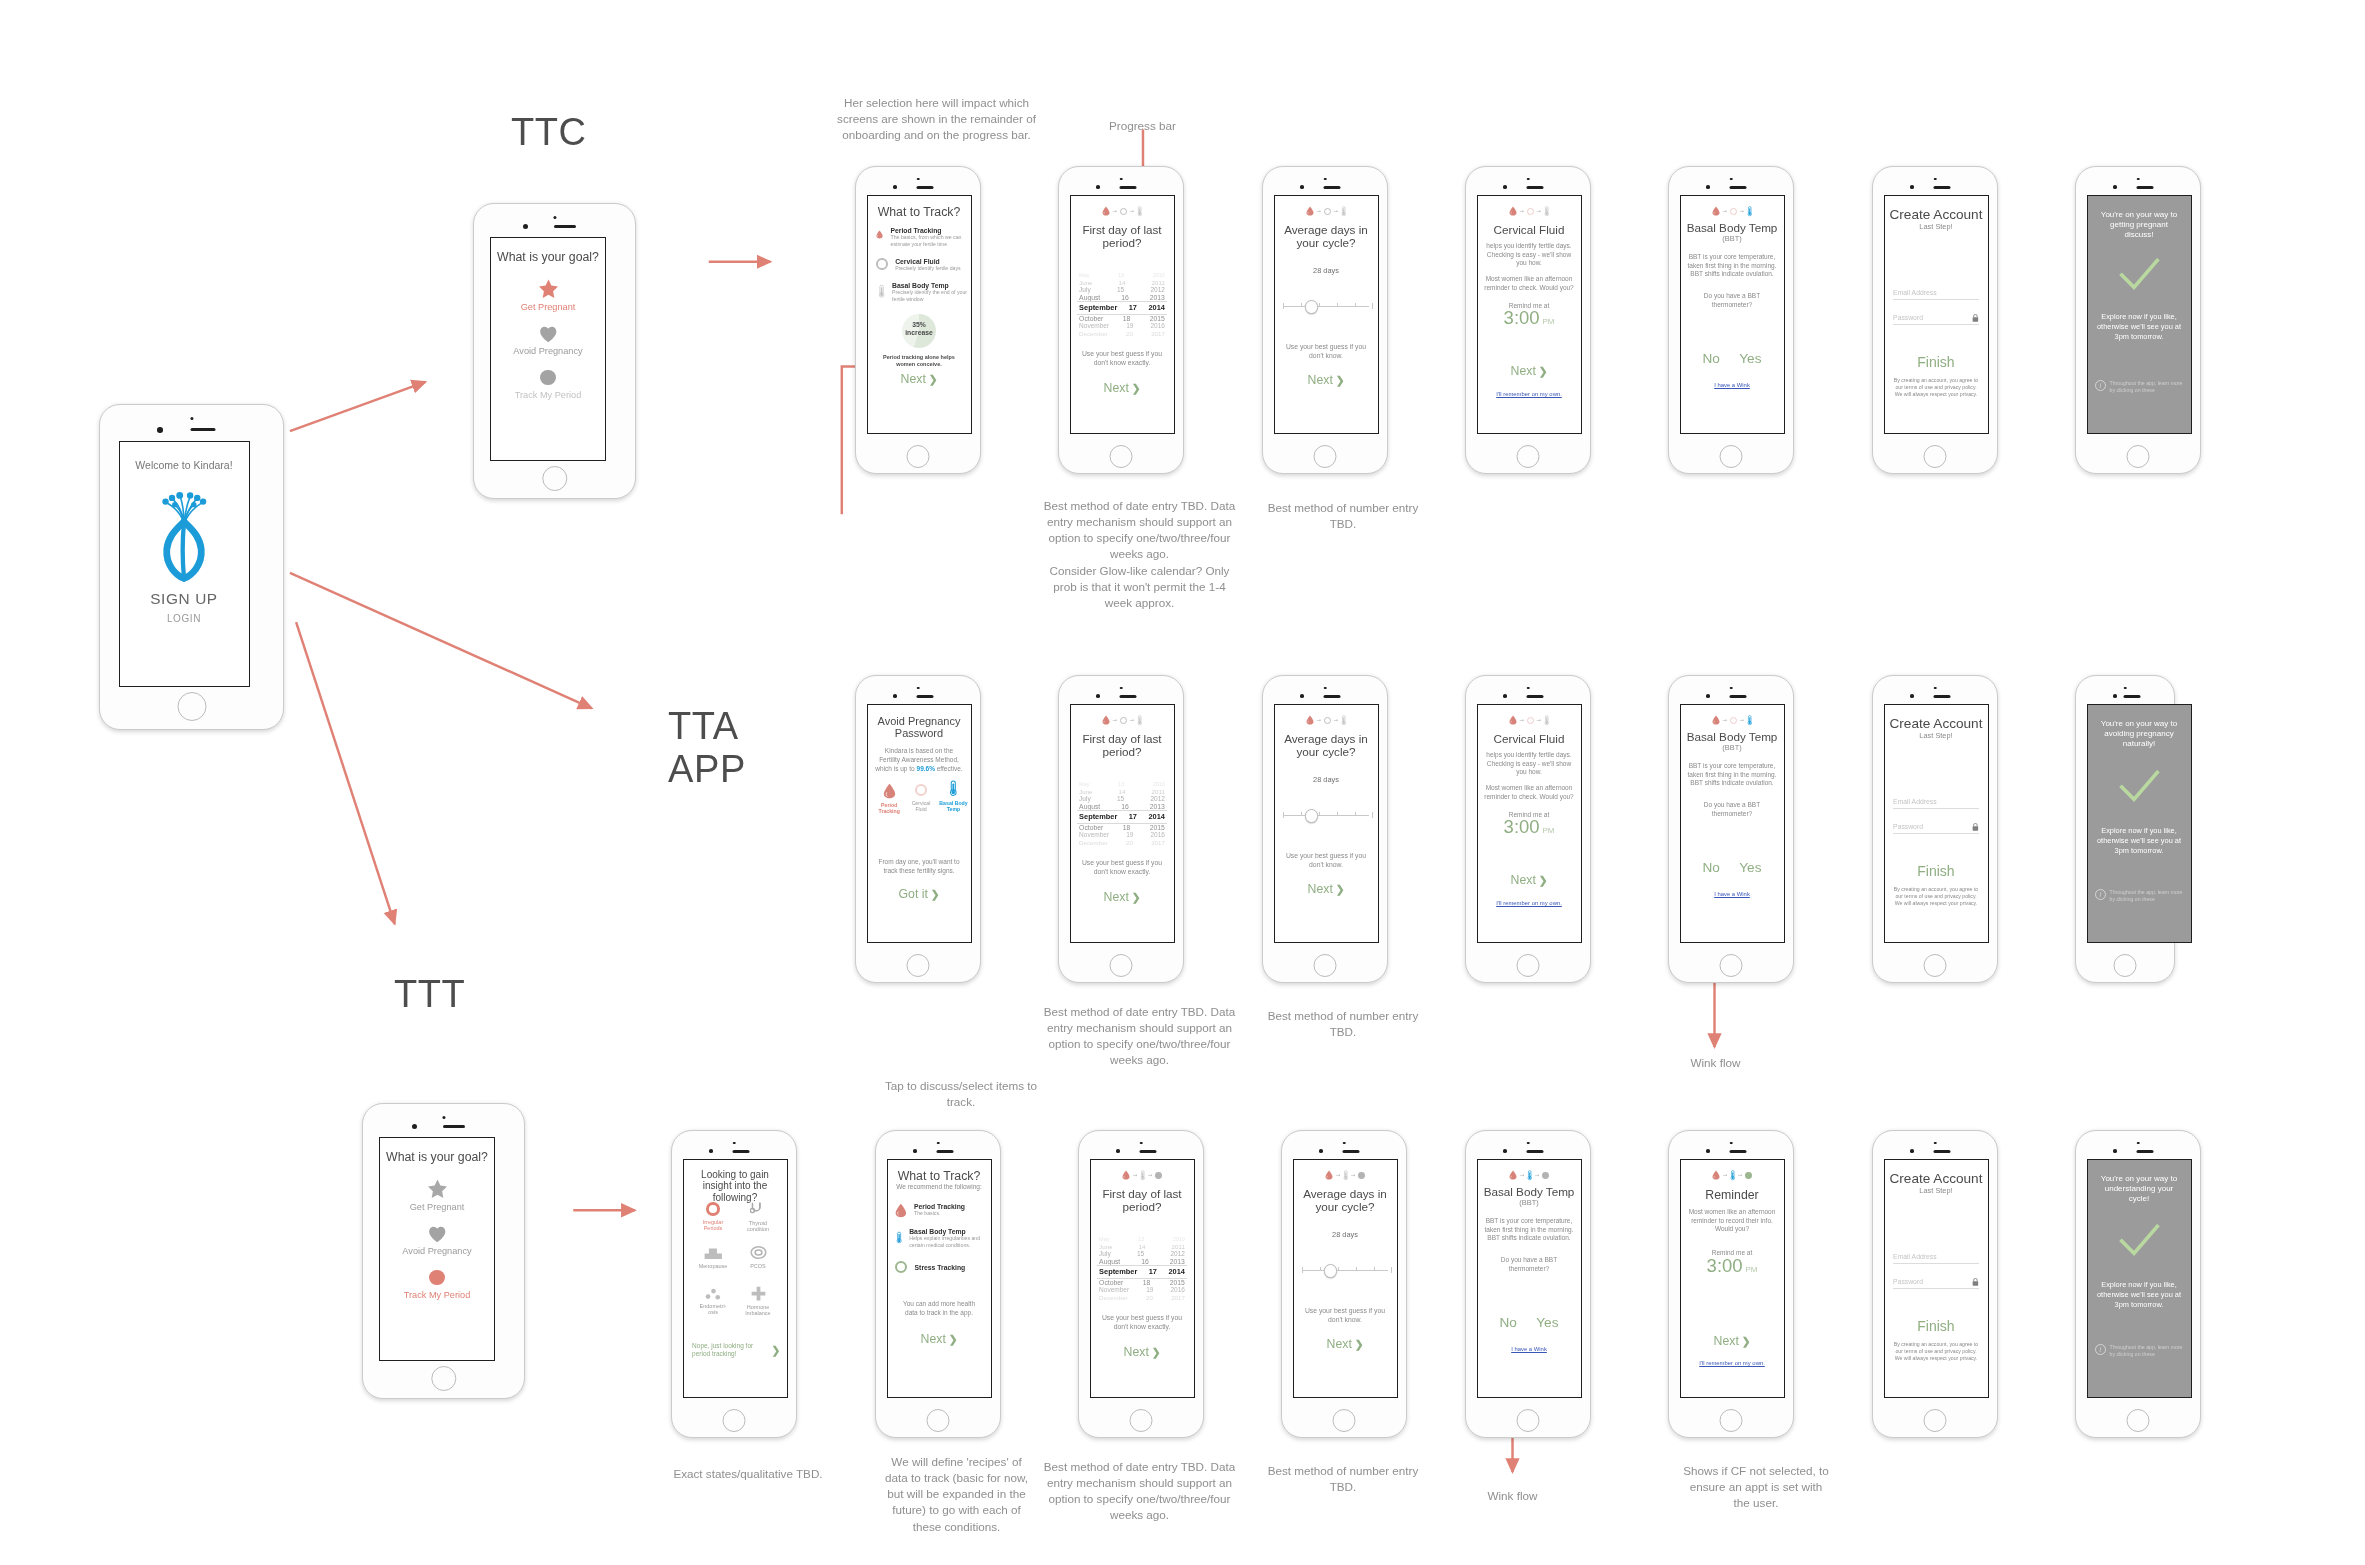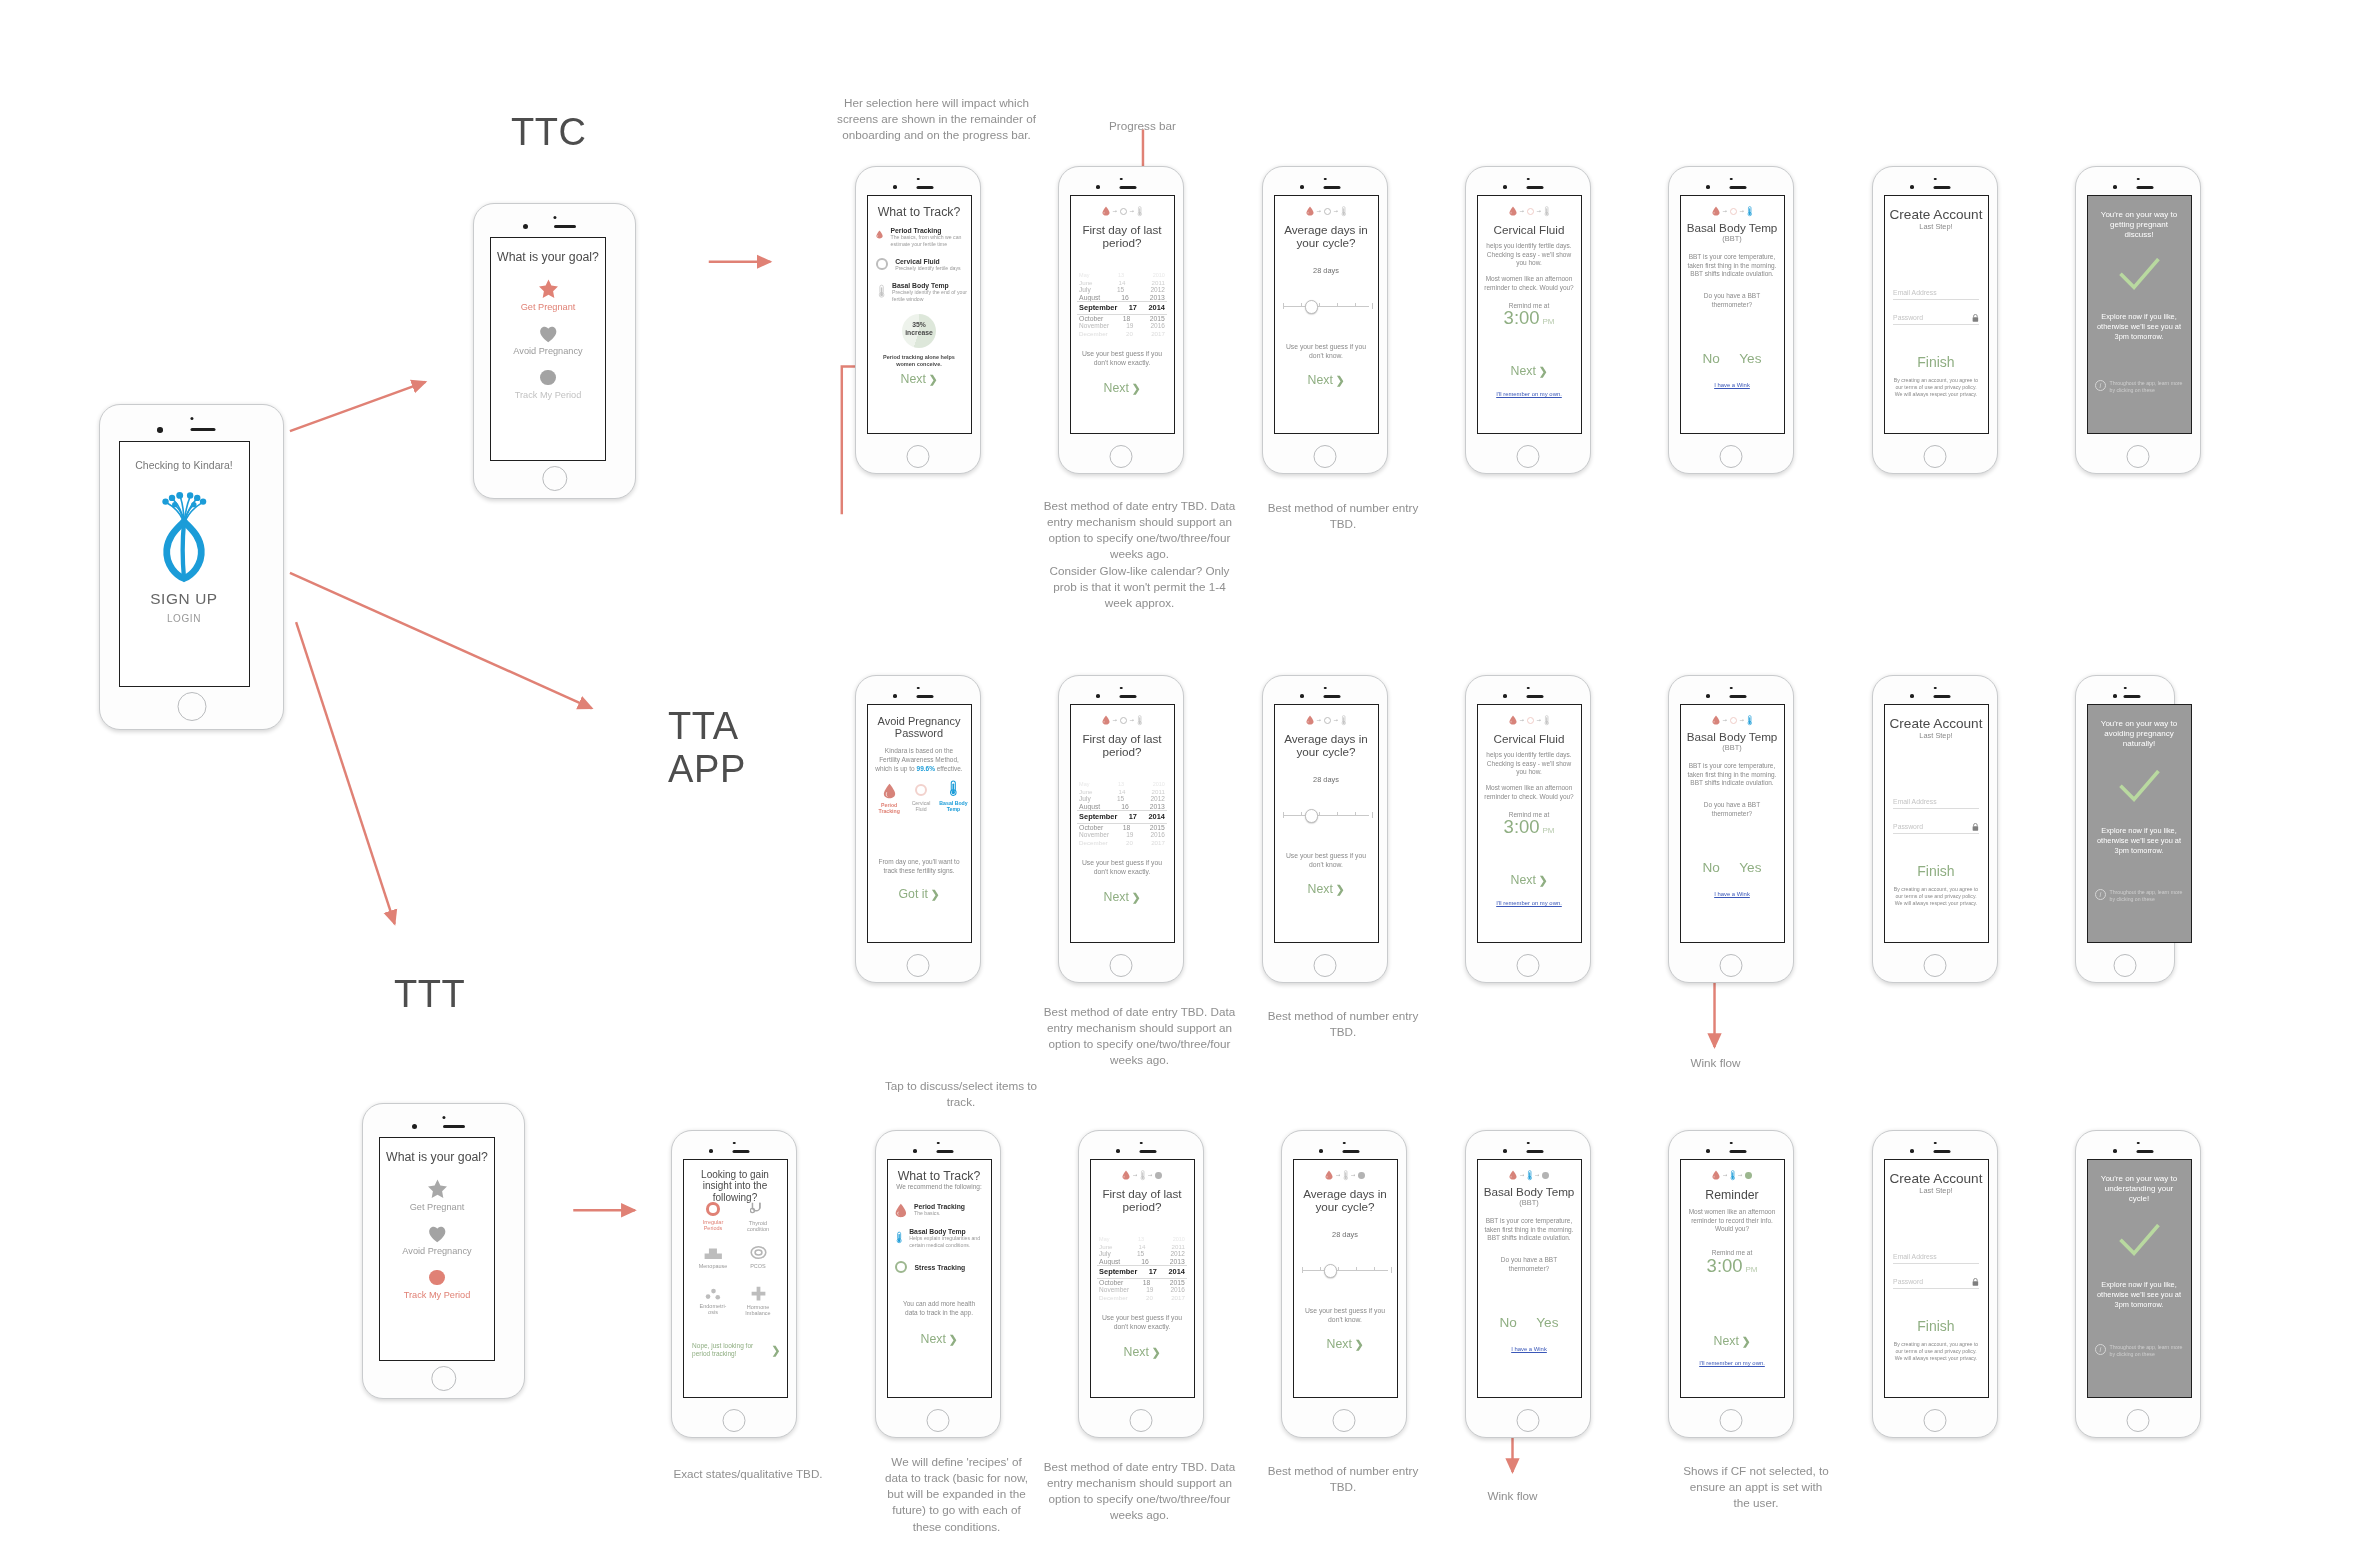--- a/index.html
+++ b/index.html
@@ -129,21 +129,21 @@
   <div class="note" style="left:1041px;top:1459px;width:197px;">Best method of date entry TBD. Data entry mechanism should support an option to specify one/two/three/four weeks ago.</div>
   <div class="note" style="left:1266px;top:1463px;width:154px;">Best method of number entry TBD.</div>
   <div class="note" style="left:1454px;top:1488px;width:117px;">Wink flow</div>
   <div class="note" style="left:1682px;top:1463px;width:148px;">Shows if CF not selected, to ensure an appt is set with the user.</div>
 
   <div class="phone" style="left:99px;top:404px;width:185px;height:326px;">
     <div class="cam-top" style="left:50%;transform:translateX(-50%);top:12.3px;width:3.1px;height:3.1px;"></div>
     <div class="cam" style="left:57px;top:22px;width:5.5px;height:5.5px;"></div>
     <div class="speaker" style="top:23px;width:25px;margin-left:11px;"></div>
     <div class="screen" style="left:18.5px;top:36px;width:131px;height:246px;">
-      <div class="s-title" style="margin-top:16.6px;font-size:10.5px;color:#777;">Checking to Kindara!</div>
+      <div class="s-title" style="margin-top:16.6px;font-size:10.5px;color:#777;">Welcome to Kindara!</div>
 
       <svg style="display:block;margin:7.4px auto 0;width:64px;height:105px;" viewBox="0 0 104 170">
         <g stroke="#1b9cd8" stroke-width="2.6" fill="none">
           <path d="M52 74 C48 58 38 48 24 40"></path>
           <path d="M52 74 C50 56 44 44 34 34"></path>
           <path d="M52 74 C52 54 50 42 46 30"></path>
           <path d="M52 74 C54 54 57 42 62 30"></path>
           <path d="M52 74 C56 56 63 44 72 34"></path>
           <path d="M52 74 C58 58 68 48 81 40"></path>
           <path d="M52 74 C50 60 45 50 38 44"></path>

